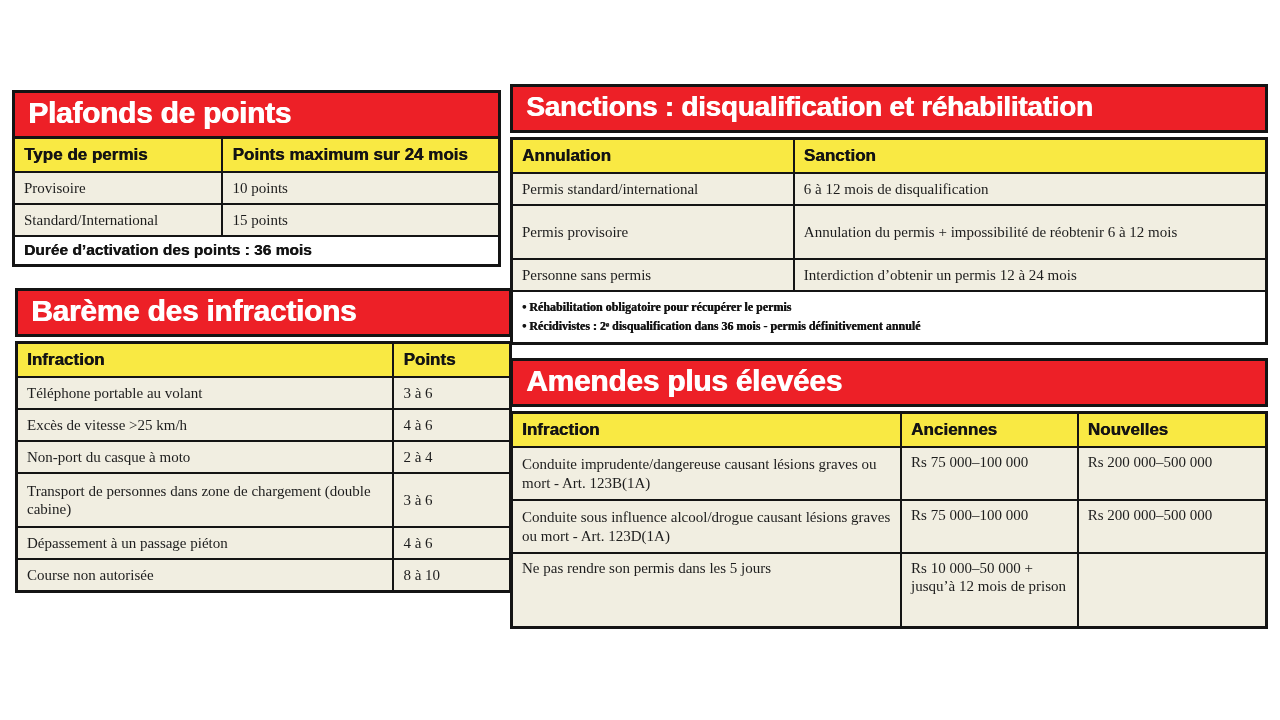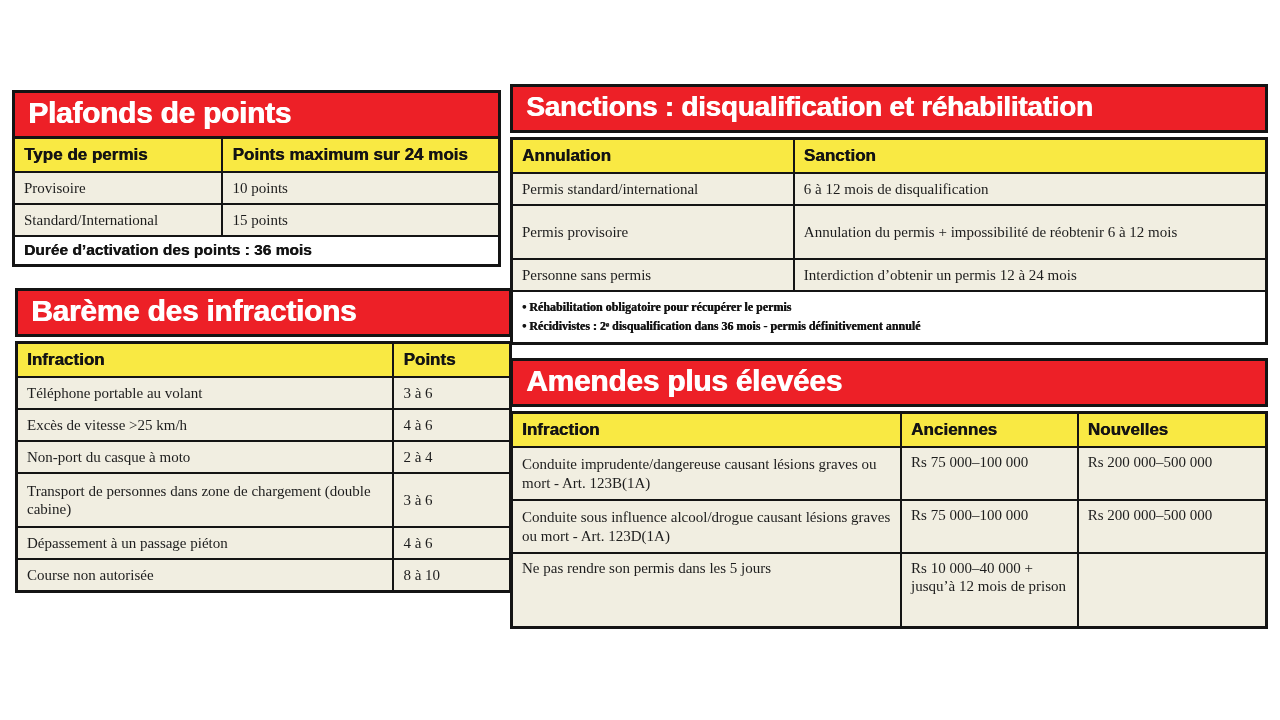--- a/index.html
+++ b/index.html
@@ -213,18 +213,18 @@
         <td style="vertical-align:top">Rs 75 000–100 000</td>
         <td style="vertical-align:top">Rs 200 000–500 000</td>
       </tr>
       <tr>
         <td style="height:53px">Conduite sous influence alcool/drogue causant lésions graves ou mort - Art. 123D(1A)</td>
         <td style="vertical-align:top">Rs 75 000–100 000</td>
         <td style="vertical-align:top">Rs 200 000–500 000</td>
       </tr>
       <tr>
         <td style="height:74px;vertical-align:top">Ne pas rendre son permis dans les 5 jours</td>
-        <td style="vertical-align:top">Rs 10 000–40 000 + jusqu’à 12 mois de prison</td>
+        <td style="vertical-align:top">Rs 10 000–50 000 + jusqu’à 12 mois de prison</td>
         <td style="vertical-align:top"></td>
       </tr>
     </tbody>
   </table>
 </section>
 
 </body></html>

